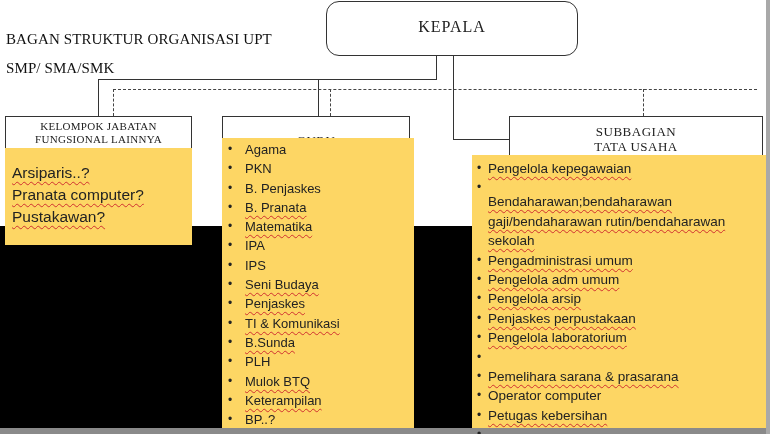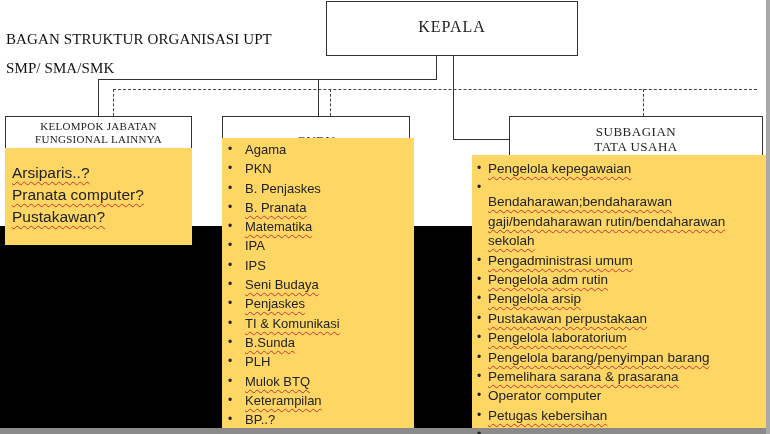--- a/index.html
+++ b/index.html
@@ -14,21 +14,21 @@
   .right-edge { left: 766px; top: 0; width: 4px; height: 434px; background: #a9a9a9; }
 
   .title-line {
     font-family: Liberation Serif, serif; font-size: 15px; color: #111;
     white-space: nowrap; letter-spacing: 0.1px;
   }
   .box {
     background: #fff; border: 1px solid #333; box-sizing: border-box;
     font-family: "Liberation Serif", serif; color: #222; text-align: center;
   }
-  .kepala { left: 326px; top: 1px; width: 252px; height: 55px; font-size: 16px; letter-spacing: 1px; padding-top: 16px; }
+  .kepala { left: 326px; top: 1px; width: 252px; height: 55px; font-size: 16px; letter-spacing: 1px; padding-top: 16px; border-radius: 13px; }
   .hdr-left { left: 5px; top: 116px; width: 187px; height: 34px; font-size: 11px; line-height: 13px; padding-top: 3px; letter-spacing: 0.3px; }
   .hdr-mid { left: 222px; top: 116px; width: 188px; height: 24px; font-size: 13px; padding-top: 16px; letter-spacing: 0.5px; }
   .hdr-right { left: 509px; top: 116px; width: 254px; height: 42px; font-size: 13px; line-height: 15px; padding-top: 7px; letter-spacing: 0.5px; }
 
   .yellow { background: #fdd664; box-sizing: border-box; color: #222; }
   .y-left { left: 5px; top: 148px; width: 187px; height: 97px; padding: 14px 0 0 7px; font-size: 15.5px; line-height: 22px; }
   .y-mid { left: 222px; top: 138px; width: 192px; height: 290px; padding: 2px 0 0 6px; font-size: 13px; line-height: 19.3px; }
   .y-right { left: 472px; top: 155px; width: 294px; height: 273px; padding: 4px 0 0 5px; font-size: 13.5px; line-height: 19.4px; }
 
   ul { margin: 0; padding: 0; list-style: none; }
@@ -168,37 +168,36 @@
     <li style="width:282px;">
         <span class="bullet">•</span>
         <span class="sq" style="word-break: break-word; margin-top: 14px;">Bendaharawan;bendaharawan gaji/bendaharawan rutin/bendaharawan sekolah</span>
       </li>
     <li>
         <span class="bullet">•</span>
         <span class="sq">Pengadministrasi umum</span>
       </li>
     <li>
         <span class="bullet">•</span>
-        <span class="sq">Pengelola adm rutin</span>
+        <span class="sq">Pengelola adm umum</span>
       </li>
     <li>
         <span class="bullet">•</span>
         <span class="sq">Pengelola arsip</span>
       </li>
     <li>
         <span class="bullet">•</span>
-        <span class="sq">Pustakawan perpustakaan</span>
+        <span class="sq">Penjaskes perpustakaan</span>
       </li>
     <li>
         <span class="bullet">•</span>
         <span class="sq">Pengelola laboratorium</span>
       </li>
     <li>
         <span class="bullet">•</span>
-        <span class="sq">Pengelola barang/penyimpan barang</span>
       </li>
     <li>
         <span class="bullet">•</span>
         <span class="sq">Pemelihara sarana &amp; prasarana</span>
       </li>
     <li>
         <span class="bullet">•</span>
         <span class="plain">Operator computer</span>
       </li>
     <li>

